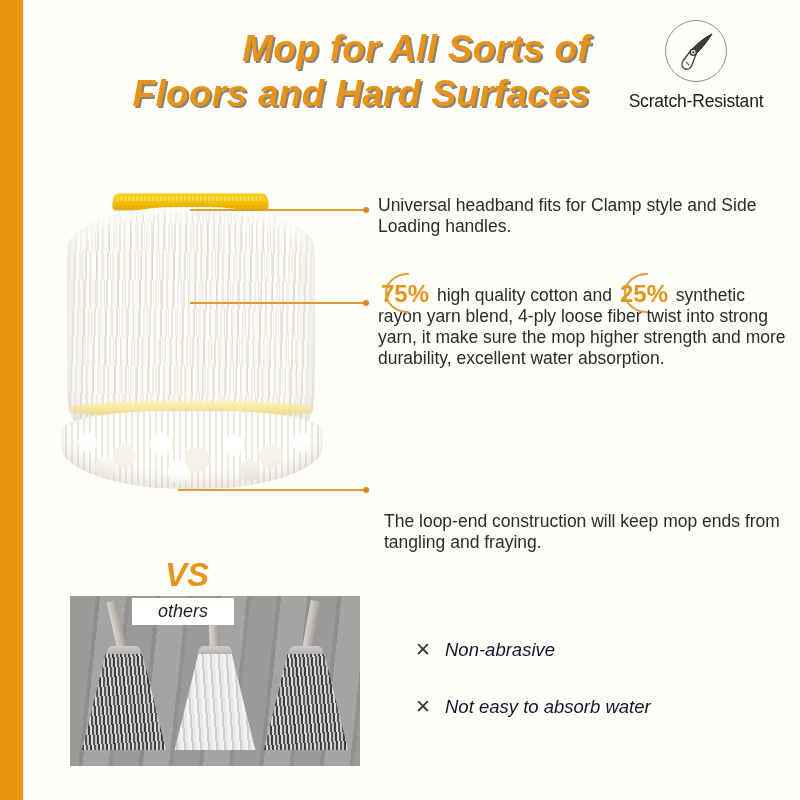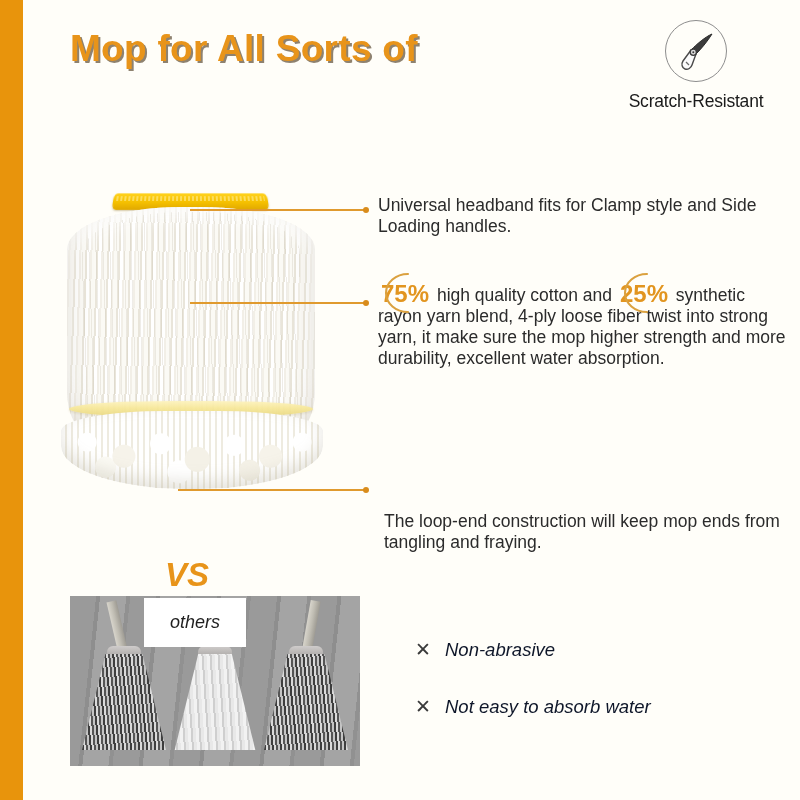--- a/index.html
+++ b/index.html
@@ -15,26 +15,27 @@
   #left-stripe{
     position:absolute; left:0; top:0; width:23px; height:800px;
     background:#e8940c;
   }
 
   
   #header-title{
     position:absolute; left:70px; top:26px; width:520px;
   }
   #header-title .tline{
-    font-size:37px; font-weight:bold; 
+    font-size:37px; font-weight:bold; font-style:italic;
     color:#e8941a;
     letter-spacing:0.3px;
     line-height:45px;
     text-shadow:2px 2px 0 #8e8270;
     white-space:nowrap;
+    text-align:right;
   }
 
   #badge{
     position:absolute; left:600px; top:20px; width:192px;
     text-align:center;
   }
   #badge-circle{
     width:62px; height:62px; border-radius:50%;
     border:1.4px solid #8d8d8d;
     margin:0 auto;
@@ -169,22 +170,22 @@
     clip-path:polygon(30% 0,70% 0,98% 100%,2% 100%);
     border-radius:0;
   }
   .other-mop .collar{
     position:absolute; left:50%; margin-left:-17px; top:0;
     width:34px; height:16px; border-radius:6px;
     background:linear-gradient(180deg,#cfcccb,#9b9895);
   }
   #others-tag{
     position:absolute; left:62px; top:2px;
-    background:#ffffff; padding:14px 26px;
-    font-size:18px; font-style:italic; color:#1f1f1f;margin-left:12px;
+    background:#ffffff; padding:3px 26px;
+    font-size:18px; font-style:italic; color:#1f1f1f;
   }
 
   
   #cons-list{
     position:absolute; left:415px; top:638px; width:370px;
   }
   .con-row{
     display:flex; align-items:center; margin-bottom:34px;
   }
   .con-x{
@@ -194,20 +195,21 @@
     font-size:18.5px; font-style:italic; color:#0f172a;
   }
 </style>
 </head>
 <body>
 
 <div id="left-stripe"></div>
 
 <div id="header-title">
   <div class="tline">Mop for All Sorts of</div>
+  <div class="tline">Floors and Hard Surfaces</div>
 </div>
 
 <div id="badge">
   <div id="badge-circle">
     <span>
       <svg width="46" height="46" viewBox="0 0 46 46">
         <path d="M38 5 C33 13 27 20 22 25 L17 21 C23 15 31 8 38 5 Z" fill="#3c3c3c" stroke="#2b2b2b" stroke-width="1"></path>
         <path d="M22 25 L17 21 L9 32 C7 35 8 39 11 40 C14 41 17 39 18 36 Z" fill="#fbfbfb" stroke="#4a4a4a" stroke-width="1.4"></path>
         <circle cx="19.3" cy="23.2" r="3.1" fill="#dcdcdc" stroke="#3c3c3c" stroke-width="1.3"></circle>
         <circle cx="19.3" cy="23.2" r="1" fill="#3c3c3c"></circle>

